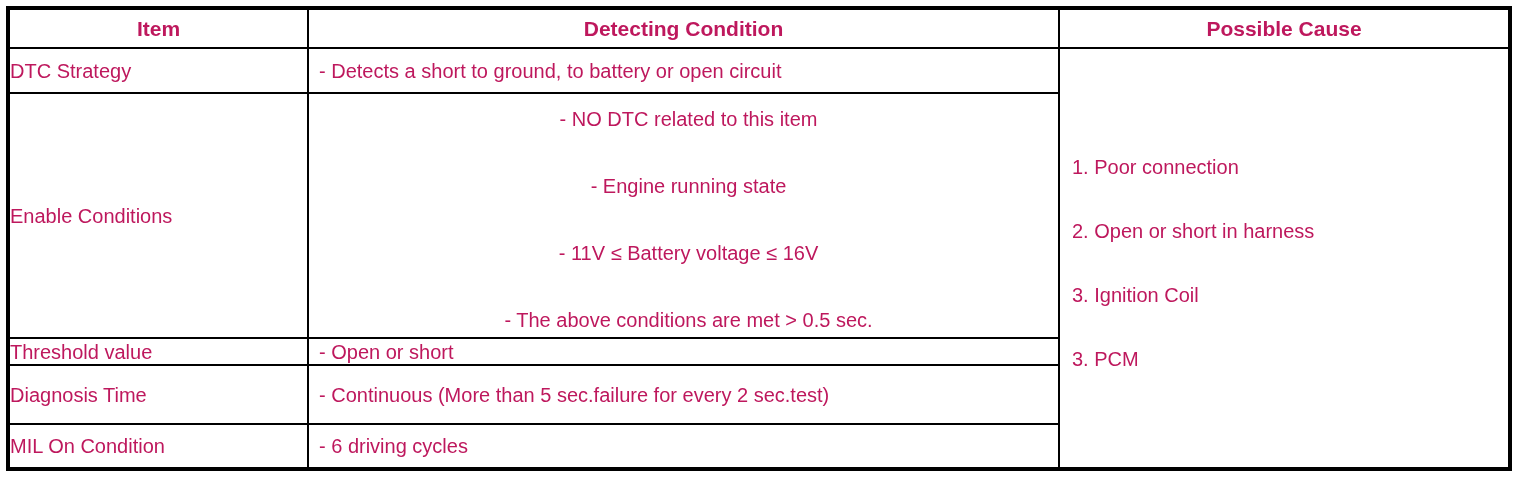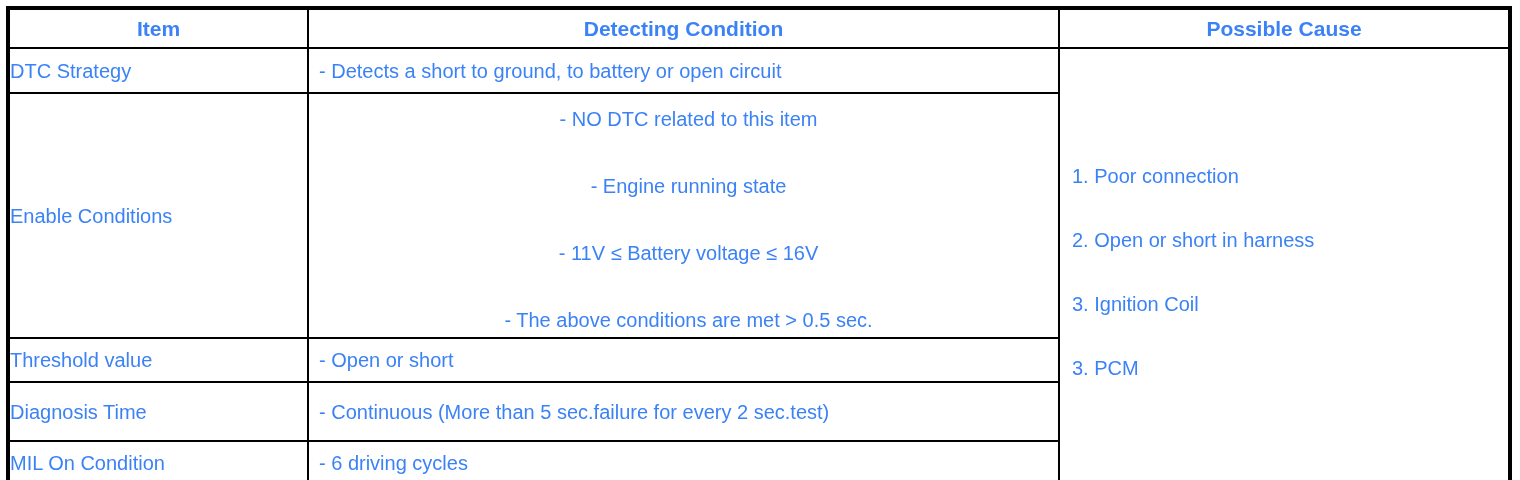--- a/index.html
+++ b/index.html
@@ -6,21 +6,21 @@
     margin: 0;
     padding: 0;
     background: #ffffff;
   }
   .page {
     position: relative;
     width: 1520px;
     height: 480px;
     background: #ffffff;
     font-family: "Liberation Sans", "DejaVu Sans", sans-serif;
-    color: #3b82f6;
+    color: #be185d;
   }
   table.dtc-table {
     position: absolute;
     left: 6px;
     top: 6px;
     width: 1502px;
     border-collapse: collapse;
     table-layout: fixed;
     border: 4px solid #000000;
     font-size: 20px;
@@ -39,21 +39,21 @@
     height: 37px;
   }
   td.item-cell {
   }
   td.cond-cell {
     text-align: left;
     padding-left: 10px;
   }
   tr.row-dtc-strategy    { height: 45px; }
   tr.row-enable          { height: 245px; }
-  tr.row-threshold       { height: 44px; }
+  tr.row-threshold       { height: 27px; }
   tr.row-diagnosis       { height: 59px; }
   tr.row-mil             { height: 45px; }
 
   .enable-lines {
     display: flex;
     flex-direction: column;
     justify-content: space-between;
     height: 221px;
     padding: 15px 0 7px 0;
   }

